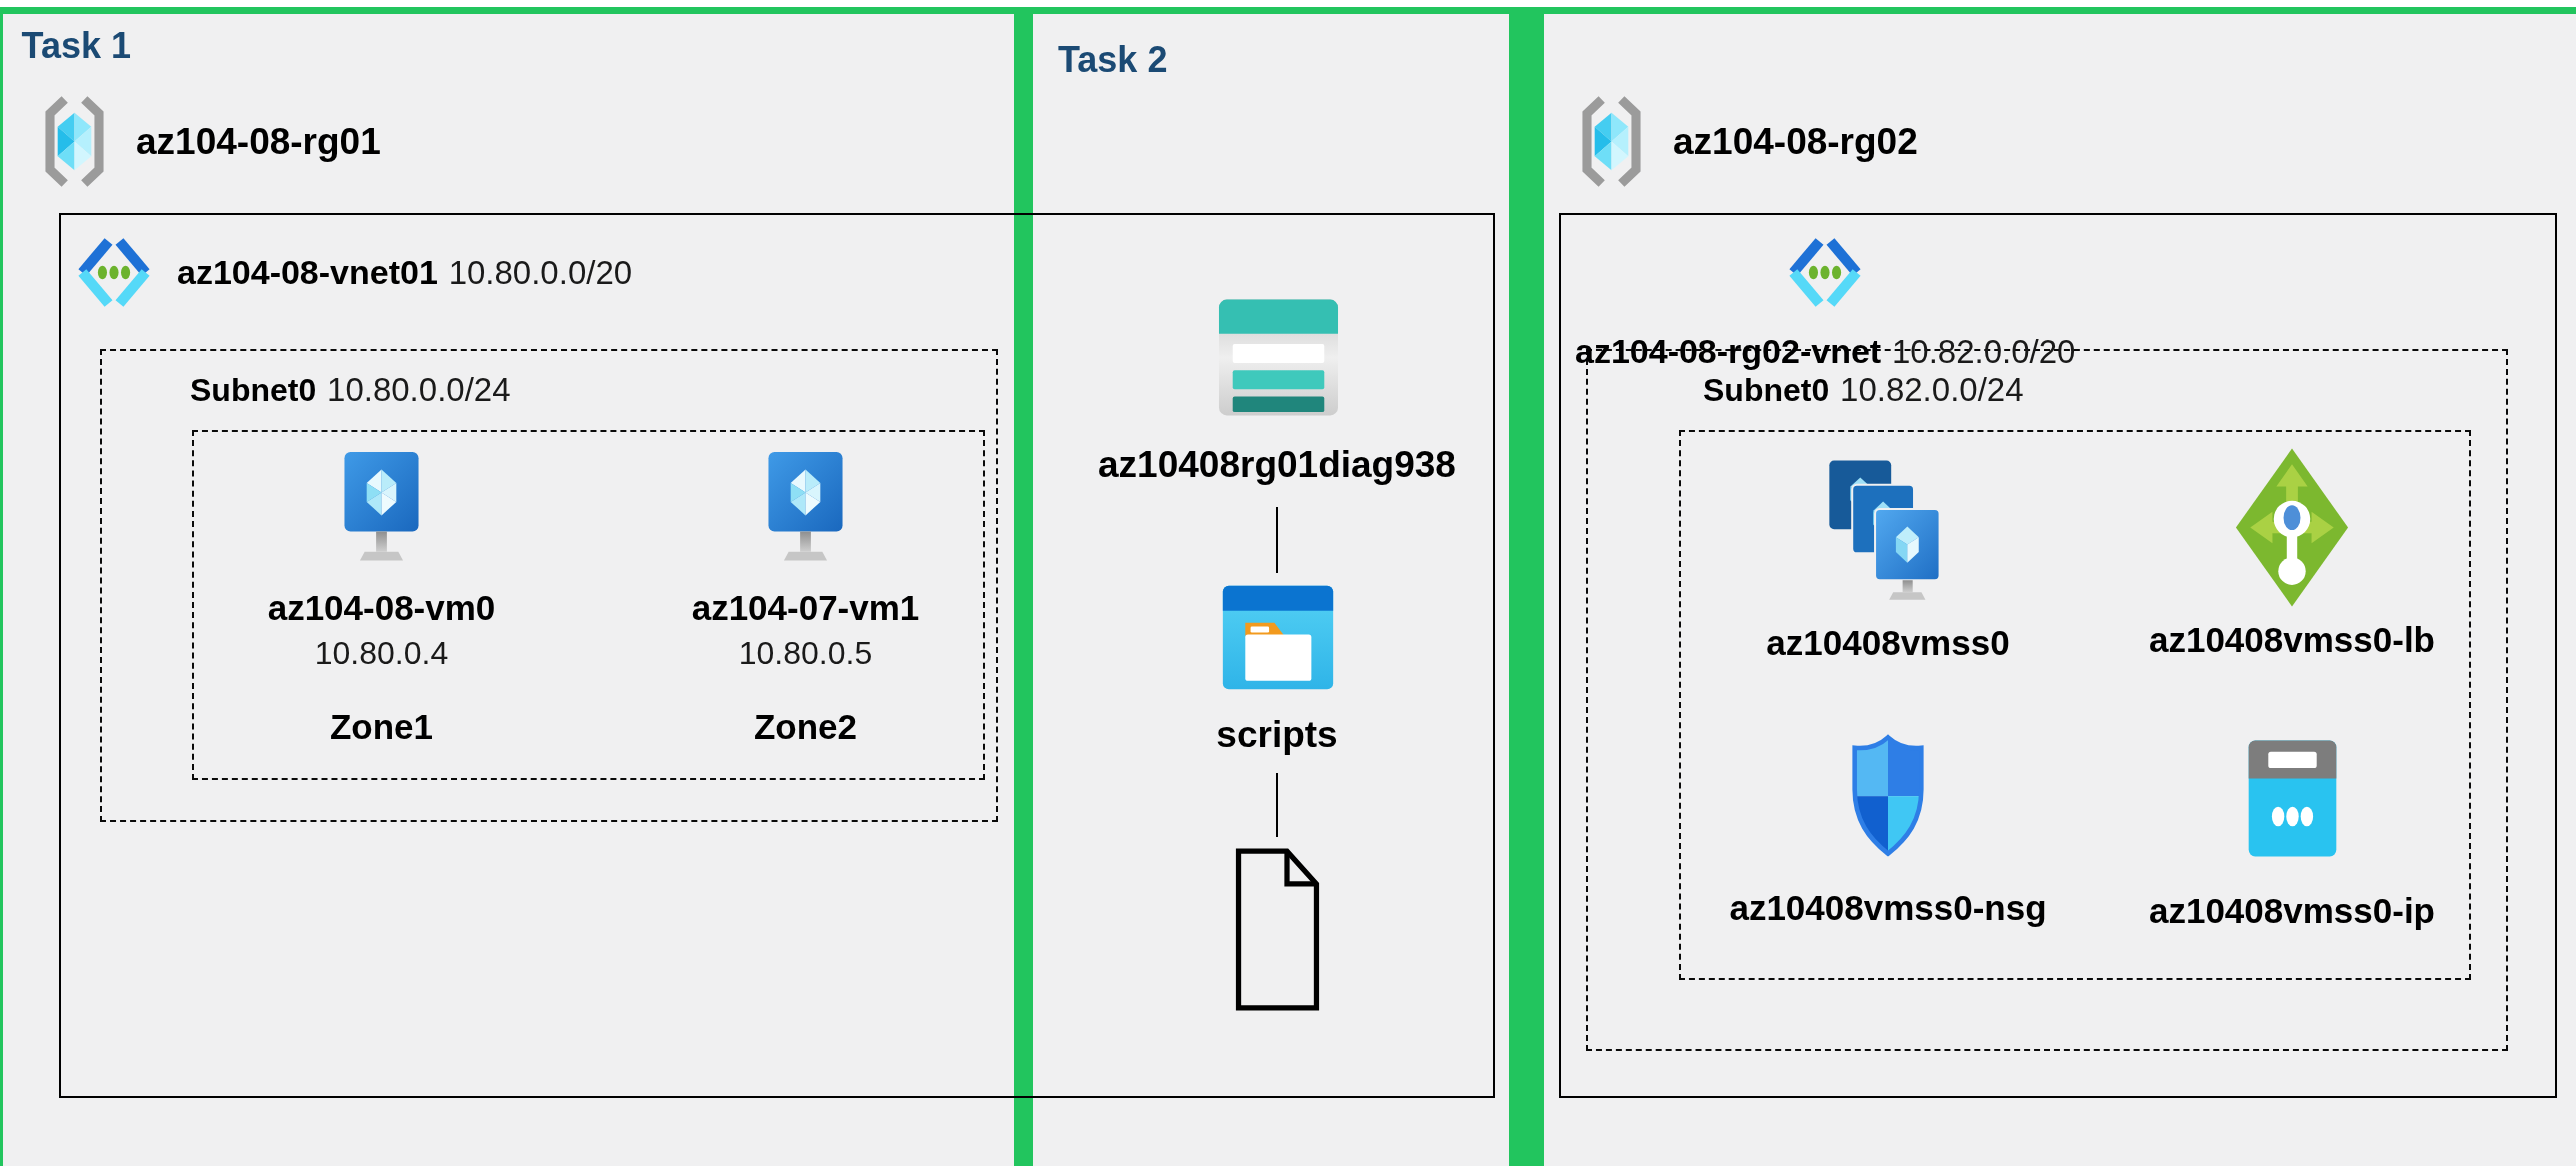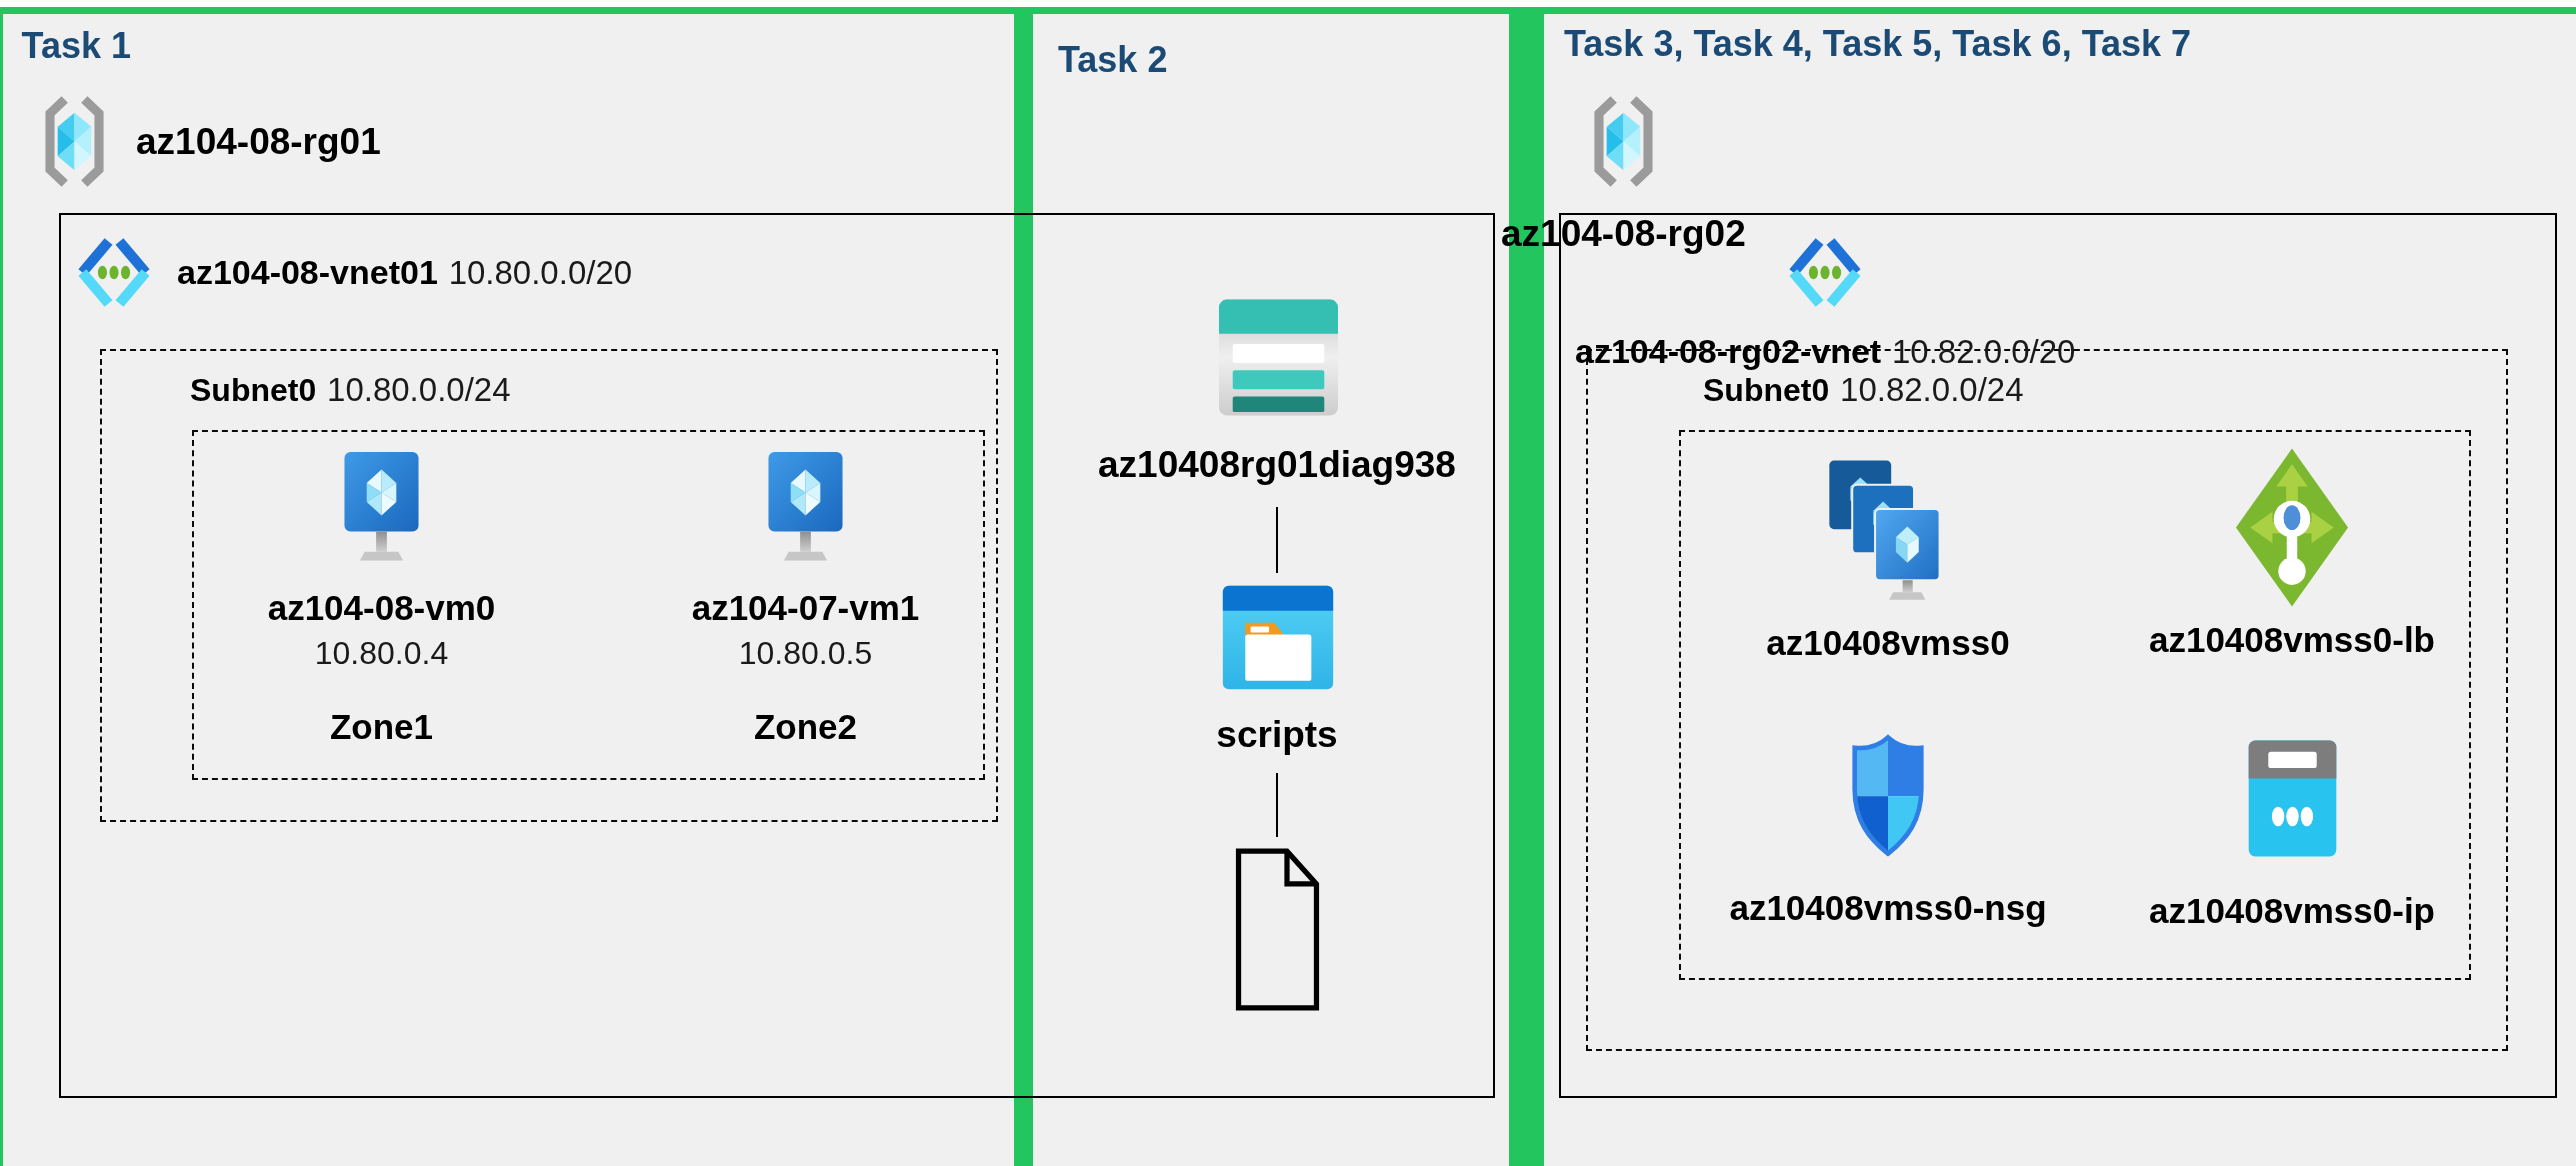--- a/index.html
+++ b/index.html
@@ -22,21 +22,21 @@
   .box.dashed{border:2px dashed #0a0a0a;}
   #boundary1{left:59px;top:206px;width:1436px;height:885px;}
   #boundary2{left:1559px;top:206px;width:998px;height:885px;}
   #subnet1-box{left:100px;top:342px;width:898px;height:473px;}
   #inner1-box{left:192px;top:423px;width:793px;height:350px;}
   #subnet2-box{left:1586px;top:342px;width:922px;height:702px;}
   #inner2-box{left:1679px;top:423px;width:792px;height:550px;}
 
   .rg-row{position:absolute;display:flex;align-items:center;gap:26px;}
   #rg1-row{left:39px;top:89px;}
-  #rg2-row{left:1501px;top:89px;flex-direction:column;}
+  #rg2-row{left:1576px;top:89px;}
   .rg-label{font-size:37px;font-weight:700;}
 
   .vnet-row{position:absolute;display:flex;align-items:center;gap:23px;}
   #vnet1-row{left:74px;top:229px;}
   #vnet2-row{left:1575px;top:229px;flex-direction:column;}
   .entity-name{font-size:34px;font-weight:700;}
   .cidr{font-size:33px;font-weight:400;margin-left:10.8px;color:#1a1a1a;}
 
   .subnet-label{position:absolute;font-size:32px;}
   .subnet-label .entity-name{font-size:32px;}
@@ -111,21 +111,20 @@
 
   <div class="box solid" id="boundary1"></div>
   <div class="box solid" id="boundary2"></div>
   <div class="box dashed" id="subnet1-box"></div>
   <div class="box dashed" id="inner1-box"></div>
   <div class="box dashed" id="subnet2-box"></div>
   <div class="box dashed" id="inner2-box"></div>
 
   <div class="task-header" id="header1">Task 1</div>
   <div class="task-header" id="header2">Task 2</div>
-  <div class="task-header" id="header3">Task 3, Task 4, Task 5, Task 6, Task 7</div>
 
   <div class="rg-row" id="rg1-row">
     <svg width="71" height="91" viewBox="0 0 100 130">
       <path d="M36,5 L15,25 L15,105 L36,125" fill="none" stroke="#9b9b9b" stroke-width="13"></path>
       <path d="M64,5 L85,25 L85,105 L64,125" fill="none" stroke="#9b9b9b" stroke-width="13"></path>
       <polygon points="50,24 26,44 50,65" fill="#45cdf1"></polygon>
       <polygon points="50,24 74,44 50,65" fill="#8fe7fb"></polygon>
       <polygon points="26,44 26,86 50,65" fill="#25bdea"></polygon>
       <polygon points="74,44 74,86 50,65" fill="#b5f0fd"></polygon>
       <polygon points="26,86 50,106 50,65" fill="#6edef7"></polygon>

